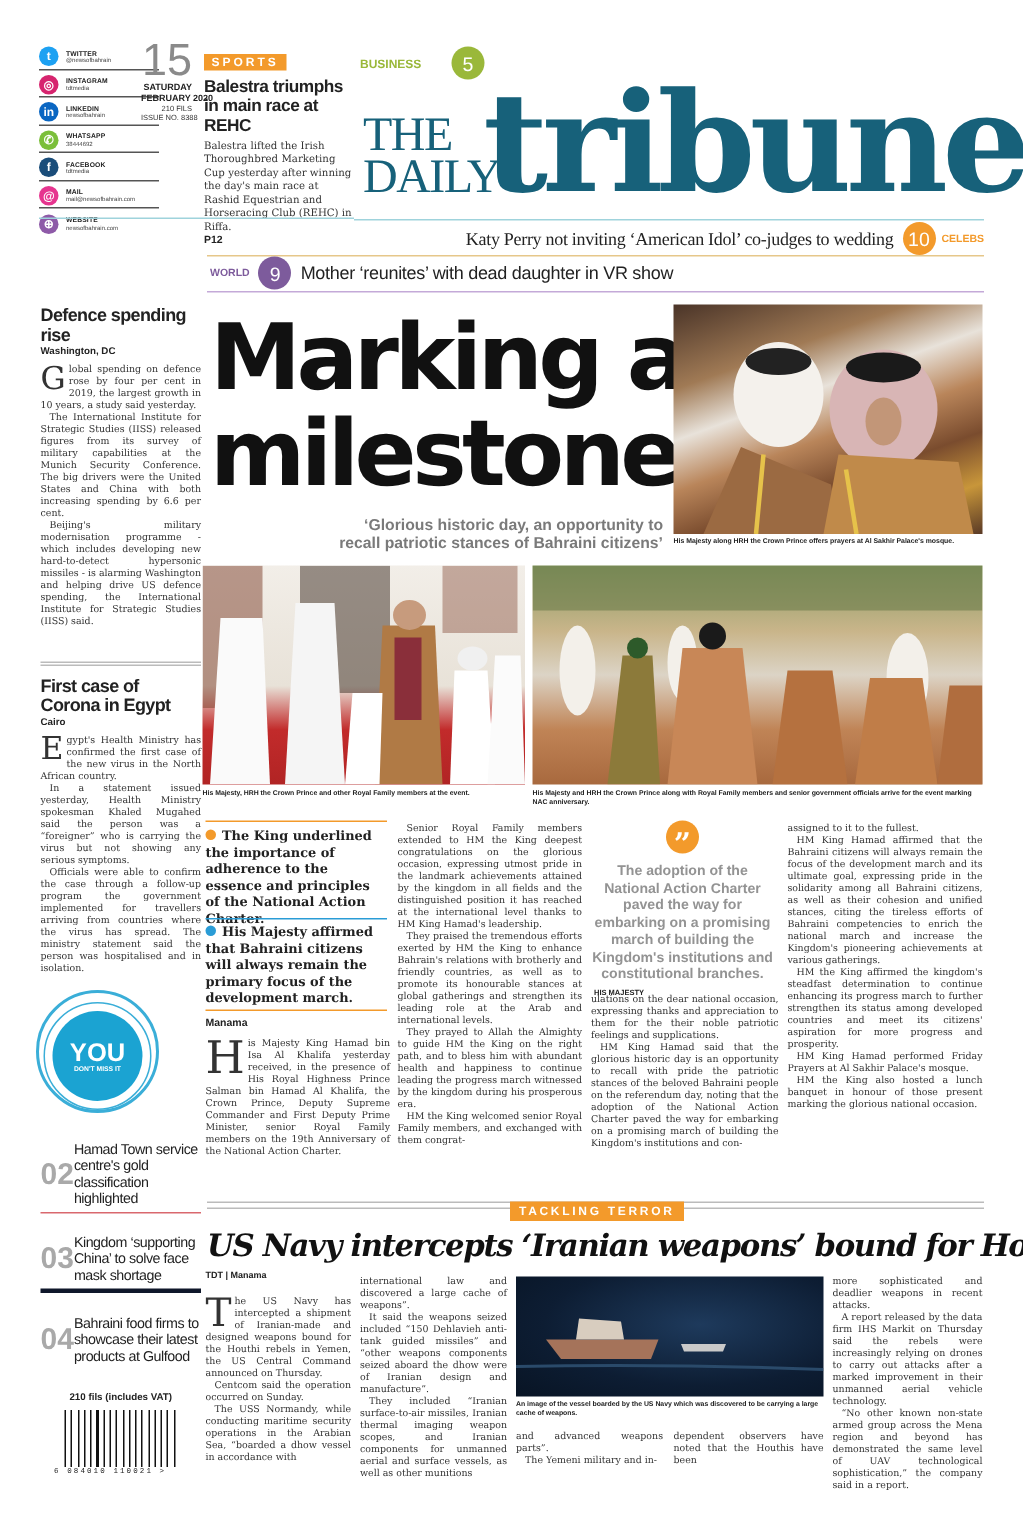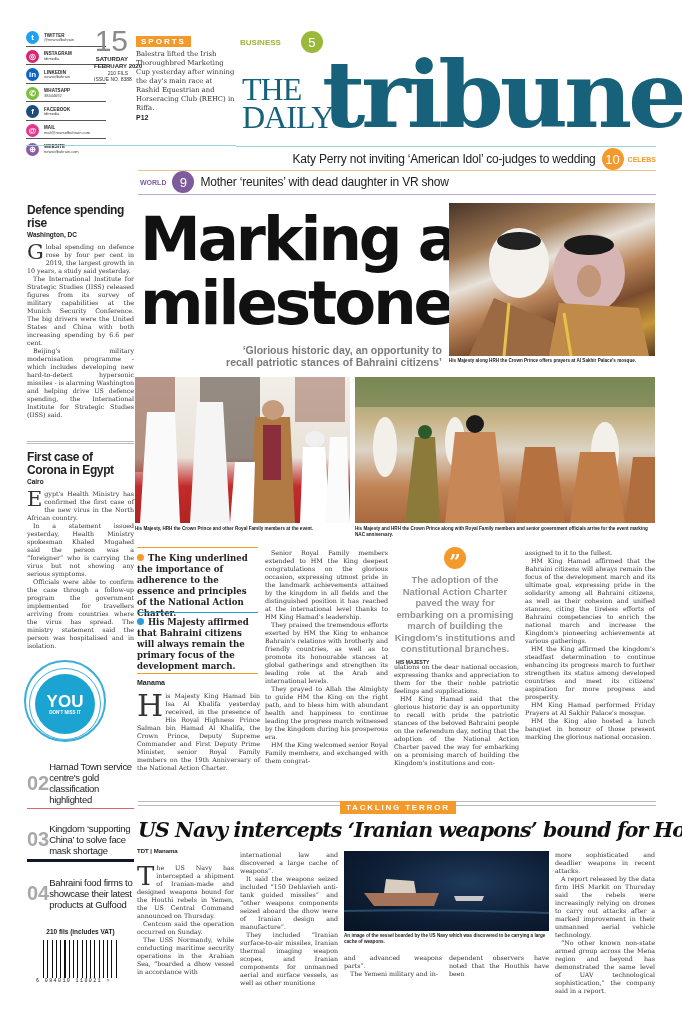--- a/index.html
+++ b/index.html
@@ -29,21 +29,21 @@
 
 .biz{left:240px;top:31px;display:flex;align-items:center;white-space:nowrap}
 .biz .lab{font-family:"Liberation Sans",sans-serif;font-weight:bold;font-size:8px;color:#9ab83a;margin-right:20px}
 .pill{display:inline-flex;align-items:center;justify-content:center;border-radius:50%;color:#fff;font-family:"Liberation Sans",sans-serif;font-size:13px;width:22px;height:22px}
 .biz .txt{font-family:"Liberation Sans",sans-serif;font-size:12.5px;margin-left:6px;letter-spacing:-.2px}
 
 .the{left:242px;top:75px;font-family:"Liberation Serif",serif;color:#17617a;font-size:32px;line-height:28px;letter-spacing:-1px}
 .tribune{left:322px;top:40px;font-family:"DejaVu Serif",serif;font-weight:bold;color:#17617a;font-size:92px;line-height:110px;letter-spacing:-4px;transform:scaleX(1.02);transform-origin:left}
 
 .celeb{right:26px;top:148px;display:flex;align-items:center;white-space:nowrap}
-.celeb .txt{font-family:Liberation Sans, sans-serif;font-size:12px;margin-right:6px;letter-spacing:-.2px}
+.celeb .txt{font-family:Liberation Serif, serif;font-size:12px;margin-right:6px;letter-spacing:-.2px}
 .celeb .lab{font-family:"Liberation Sans",sans-serif;font-weight:bold;font-size:7px;color:#f39a2b;margin-left:4px}
 .world{left:140px;top:171px;display:flex;align-items:center;white-space:nowrap}
 .world .lab{font-family:"Liberation Sans",sans-serif;font-weight:bold;font-size:7px;color:#7d5b9c;margin-right:6px}
 .world .txt{font-family:"Liberation Sans",sans-serif;font-size:12px;margin-left:6px;letter-spacing:-.2px}
 
 .lcol{left:27px;width:107px}
 .lcol h2{font-family:"Liberation Sans",sans-serif;font-weight:bold;font-size:12px;line-height:13px;letter-spacing:-.4px}
 .lcol .dl{font-family:"Liberation Sans",sans-serif;font-weight:bold;font-size:6.5px;margin:1px 0 5px}
 .body{font-size:6.3px;line-height:8px;text-align:justify;color:#333}
 .body p{text-indent:6px}
@@ -140,20 +140,21 @@
 <div class="abs date">
   <div class="num">15</div>
   <div class="d1">SATURDAY</div>
   <div class="d2">FEBRUARY 2020</div>
   <div class="d3">210 FILS</div>
   <div class="d4">ISSUE NO. 8388</div>
 </div>
 
 <div class="abs sports">
   <span class="tag">SPORTS</span>
+  <h3>Balestra triumphs in main race at REHC</h3>
   <p>Balestra lifted the Irish Thoroughbred Marketing Cup yesterday after winning the day's main race at Rashid Equestrian and Horseracing Club (REHC) in Riffa.</p>
   <div class="pg">P12</div>
 </div>
 <div class="abs hr-teal" style="left:26px;top:145px;width:210px"></div>
 
 <div class="abs biz">
   <span class="lab">BUSINESS</span>
   <span class="pill" style="background:#9ab83a">5</span>
 </div>
 

